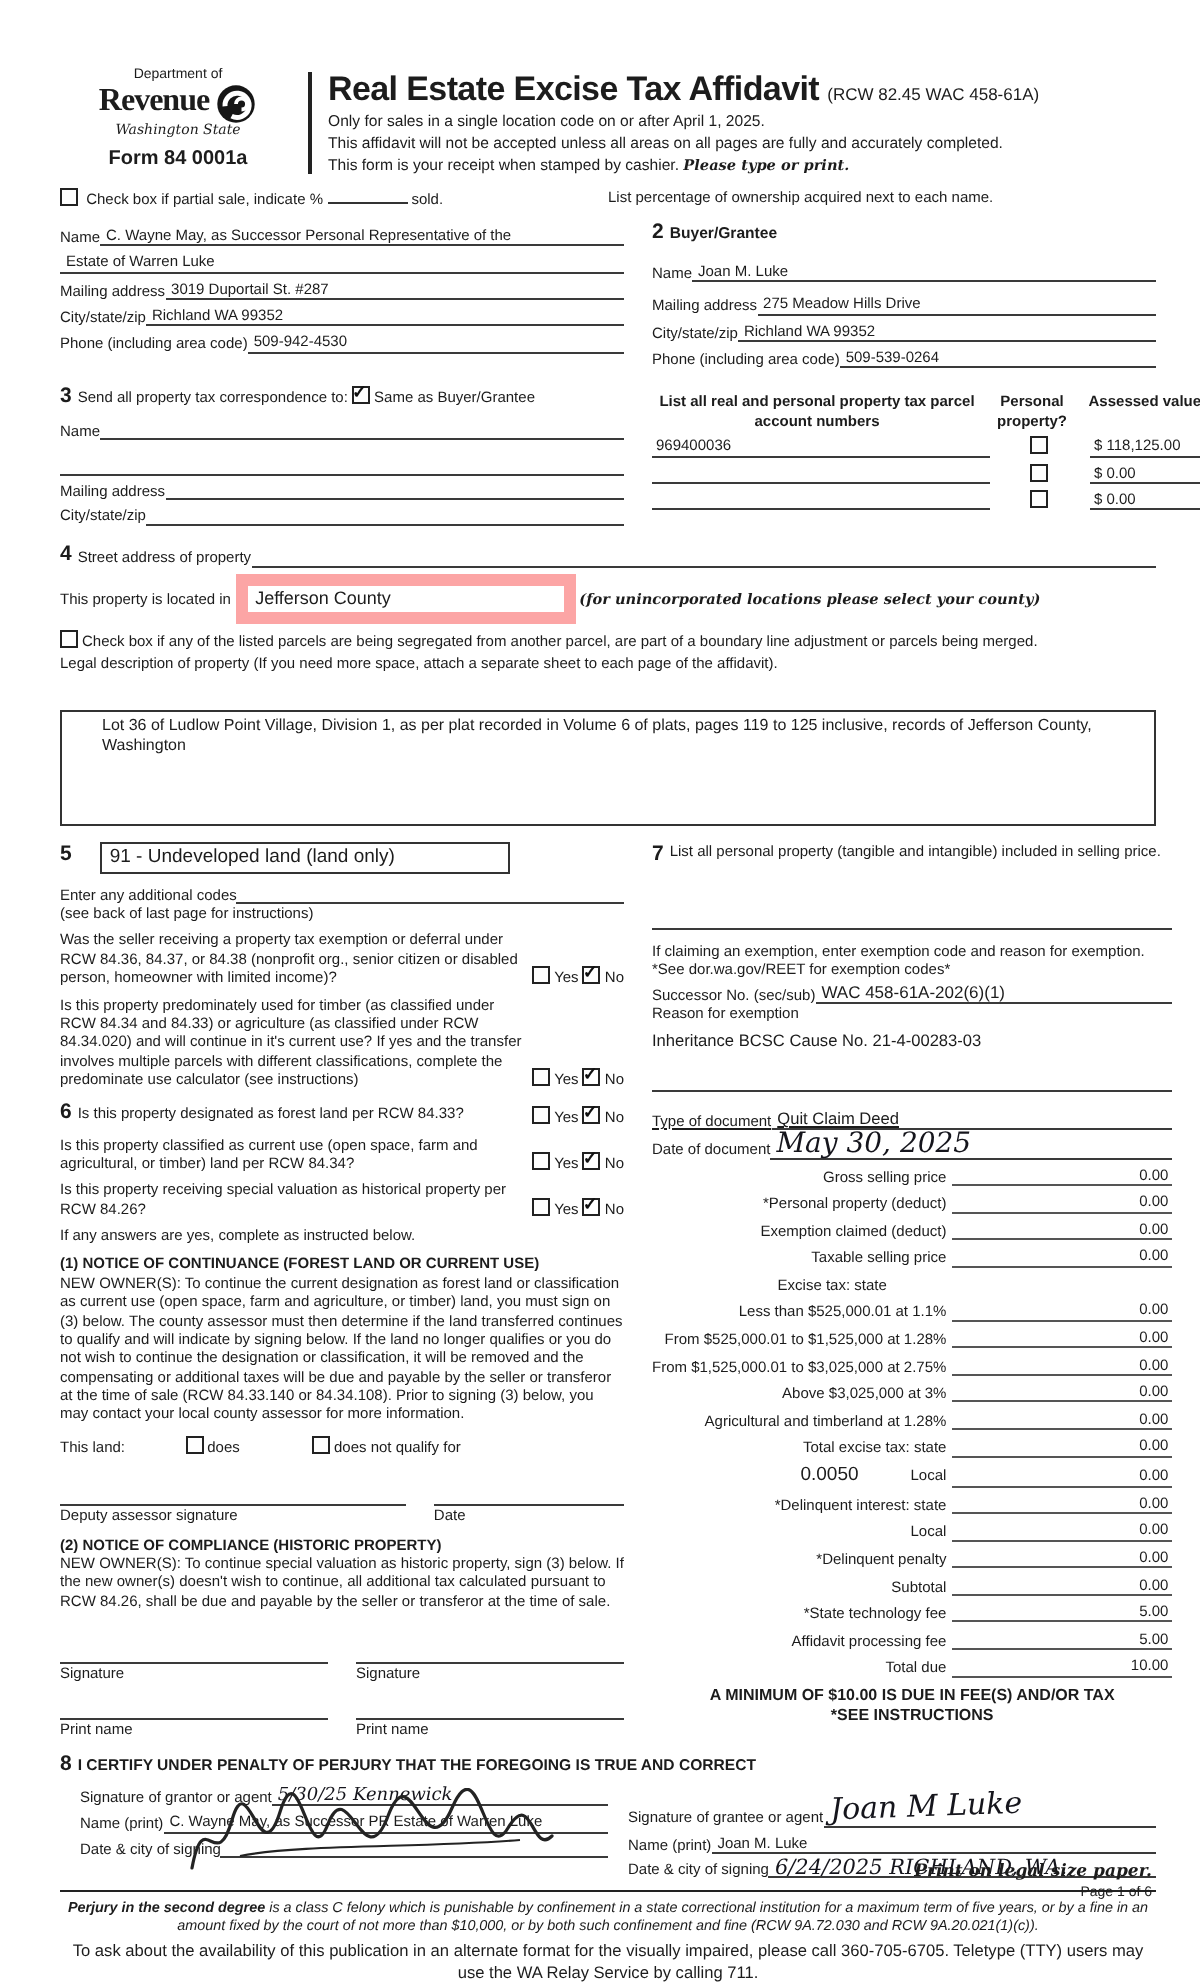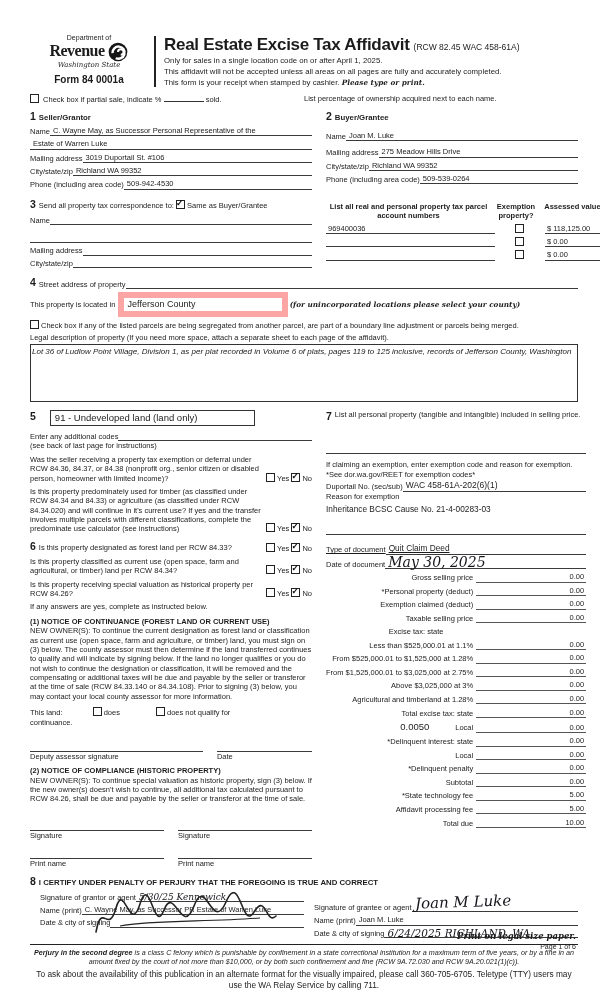--- a/index.html
+++ b/index.html
@@ -37,21 +37,21 @@
   .rcol{flex:1;}
   
   .phead{display:flex;font-weight:bold;text-align:center;margin-top:4px;}
   .ph1{width:165px;}.ph2{width:50px;}.ph3{width:72px;}
   .prow{display:flex;align-items:flex-end;margin-top:3px;}
   .pnum{width:165px;border-bottom:1px solid #3a3a3a;padding:0 2px;min-height:8px;}
   .pcbw{width:50px;text-align:center;}
   .pval{width:72px;border-bottom:1px solid #3a3a3a;padding:0 2px;min-height:8px;}
   
   .county-box{display:inline-block;border:6px solid #fca5a5;min-width:150px;padding:1px 4px;font-size:9px;}
-  .legal-box{border:1.2px solid #333;min-height:52px;padding:2px 1px;font-size:8px;margin-top:2px;font-style:italic;}
+  .legal-box{border:1.2px solid #333;min-height:52px;padding:2px 20px;font-size:8px;margin-top:18px;}
   .ital{font-family:"DejaVu Serif",serif;font-style:italic;font-weight:bold;font-size:7.3px;}
   
   .q{display:flex;margin-top:4px;}
   .qt{flex:1;padding-right:4px;}
   .yn{white-space:nowrap;align-self:flex-end;flex:none;}
   .code-box{border:1px solid #333;display:inline-block;min-width:195px;padding:1px 4px;font-size:9.5px;}
   .notice-t{font-weight:bold;margin-top:5px;}
   .sig-row{display:flex;gap:14px;margin-top:14px;}
   .sig-col{flex:1;}
   .sig-col.sm{flex:.55;}
@@ -119,31 +119,30 @@
       <span class="cb"></span>
       <span>Check box if partial sale, indicate %</span>
       <span class="blank-line"></span>
       <span>sold.</span>
     </div>
     <div class="half">List percentage of ownership acquired next to each name.</div>
   </div>
 
   <div class="cols" style="margin-top:5px;">
     <div class="lcol">
-      <div><span class="secnum">1</span><span class="sechead">Seller/Grantor</span></div>
       <div class="fl">
           <span class="lbl">Name</span>
           <span class="val">C. Wayne May, as Successor Personal Representative of the</span>
         </div>
       <div class="fl">
           <span class="val" style="margin-left:0;">Estate of Warren Luke</span>
         </div>
       <div class="fl">
           <span class="lbl">Mailing address</span>
-          <span class="val">3019 Duportail St. #106</span>
+          <span class="val">3019 Duportail St. #287</span>
         </div>
       <div class="fl">
           <span class="lbl">City/state/zip</span>
           <span class="val">Richland WA 99352</span>
         </div>
       <div class="fl">
           <span class="lbl">Phone (including area code)</span>
           <span class="val">509-942-4530</span>
         </div>
     </div>
@@ -184,21 +183,21 @@
           <span class="val"></span>
         </div>
       <div class="fl">
           <span class="lbl">City/state/zip</span>
           <span class="val"></span>
         </div>
     </div>
     <div class="rcol">
       <div class="phead">
         <div class="ph1">List all real and personal property tax parcel account numbers</div>
-        <div class="ph2">Exemption property?</div>
+        <div class="ph2">Personal property?</div>
         <div class="ph3">Assessed value(s)</div>
       </div>
       <div class="prow">
         <span class="pnum">969400036</span>
         <span class="pcbw"><span class="cb"></span></span>
         <span class="pval">$ 118,125.00</span>
       </div>
       <div class="prow">
         <span class="pnum"></span>
         <span class="pcbw"><span class="cb"></span></span>
@@ -261,21 +260,20 @@
         <span class="yn"><span class="cb"></span><span>Yes</span> <span class="cb ck"></span><span>No</span></span>
       </div>
       <div style="margin-top:4px;">If any answers are yes, complete as instructed below.</div>
       <div class="notice-t">(1) NOTICE OF CONTINUANCE (FOREST LAND OR CURRENT USE)</div>
       <div>NEW OWNER(S): To continue the current designation as forest land or classification as current use (open space, farm and agriculture, or timber) land, you must sign on (3) below. The county assessor must then determine if the land transferred continues to qualify and will indicate by signing below. If the land no longer qualifies or you do not wish to continue the designation or classification, it will be removed and the compensating or additional taxes will be due and payable by the seller or transferor at the time of sale (RCW 84.33.140 or 84.34.108). Prior to signing (3) below, you may contact your local county assessor for more information.</div>
       <div style="margin-top:6px;">
         <span>This land:</span>
         <span style="margin-left:28px;"><span class="cb"></span><span>does</span></span>
         <span style="margin-left:34px;"><span class="cb"></span><span>does not qualify for</span></span>
       </div>
-      <div>continuance.</div>
       <div class="sig-row">
         <div class="sig-col">
           <div class="sig-line"></div>
           <div>Deputy assessor signature</div>
         </div>
         <div class="sig-col sm">
           <div class="sig-line"></div>
           <div>Date</div>
         </div>
       </div>
@@ -306,21 +304,21 @@
     <div class="rcol">
       <div style="display:flex;">
         <span class="secnum">7</span>
         <span>List all personal property (tangible and intangible) included in selling price.</span>
       </div>
       <div class="fl" style="margin-top:22px;">
           <span class="val"></span>
         </div>
       <div style="margin-top:6px;">If claiming an exemption, enter exemption code and reason for exemption. *See dor.wa.gov/REET for exemption codes*</div>
       <div class="fl" style="margin-top:1px;">
-          <span class="lbl">Duportail No. (sec/sub)</span>
+          <span class="lbl">Successor No. (sec/sub)</span>
           <span class="val" style="font-size:8.5px;">WAC 458-61A-202(6)(1)</span>
         </div>
       <div>Reason for exemption</div>
       <div style="font-size:8.3px;margin-top:3px;">Inheritance  BCSC Cause No. 21-4-00283-03</div>
       <div class="fl" style="margin-top:12px;">
           <span class="val"></span>
         </div>
       <div class="fl" style="margin-top:8px;text-decoration:underline;">
           <span class="lbl">Type of document</span>
           <span class="val" style="font-size:8.3px;">Quit Claim Deed</span>
@@ -414,20 +412,24 @@
       <div class="taxrow">
           <span class="tl">Affidavit processing fee</span>
           <span class="lead"></span>
           <span class="tv">5.00</span>
         </div>
       <div class="taxrow">
           <span class="tl">Total due</span>
           <span class="lead"></span>
           <span class="tv">10.00</span>
         </div>
+      <div class="minnote">
+        <div>A MINIMUM OF $10.00 IS DUE IN FEE(S) AND/OR TAX</div>
+        <div>*SEE INSTRUCTIONS</div>
+      </div>
     </div>
   </div>
 
   <div class="s8head">
     <b class="secnum">8</b><span class="certify">I CERTIFY UNDER PENALTY OF PERJURY THAT THE FOREGOING IS TRUE AND CORRECT</span>
   </div>
   <div class="row" style="margin-top:2px;">
     <div class="half8">
       <div class="fl">
           <span class="lbl">Signature of grantor or agent</span>

